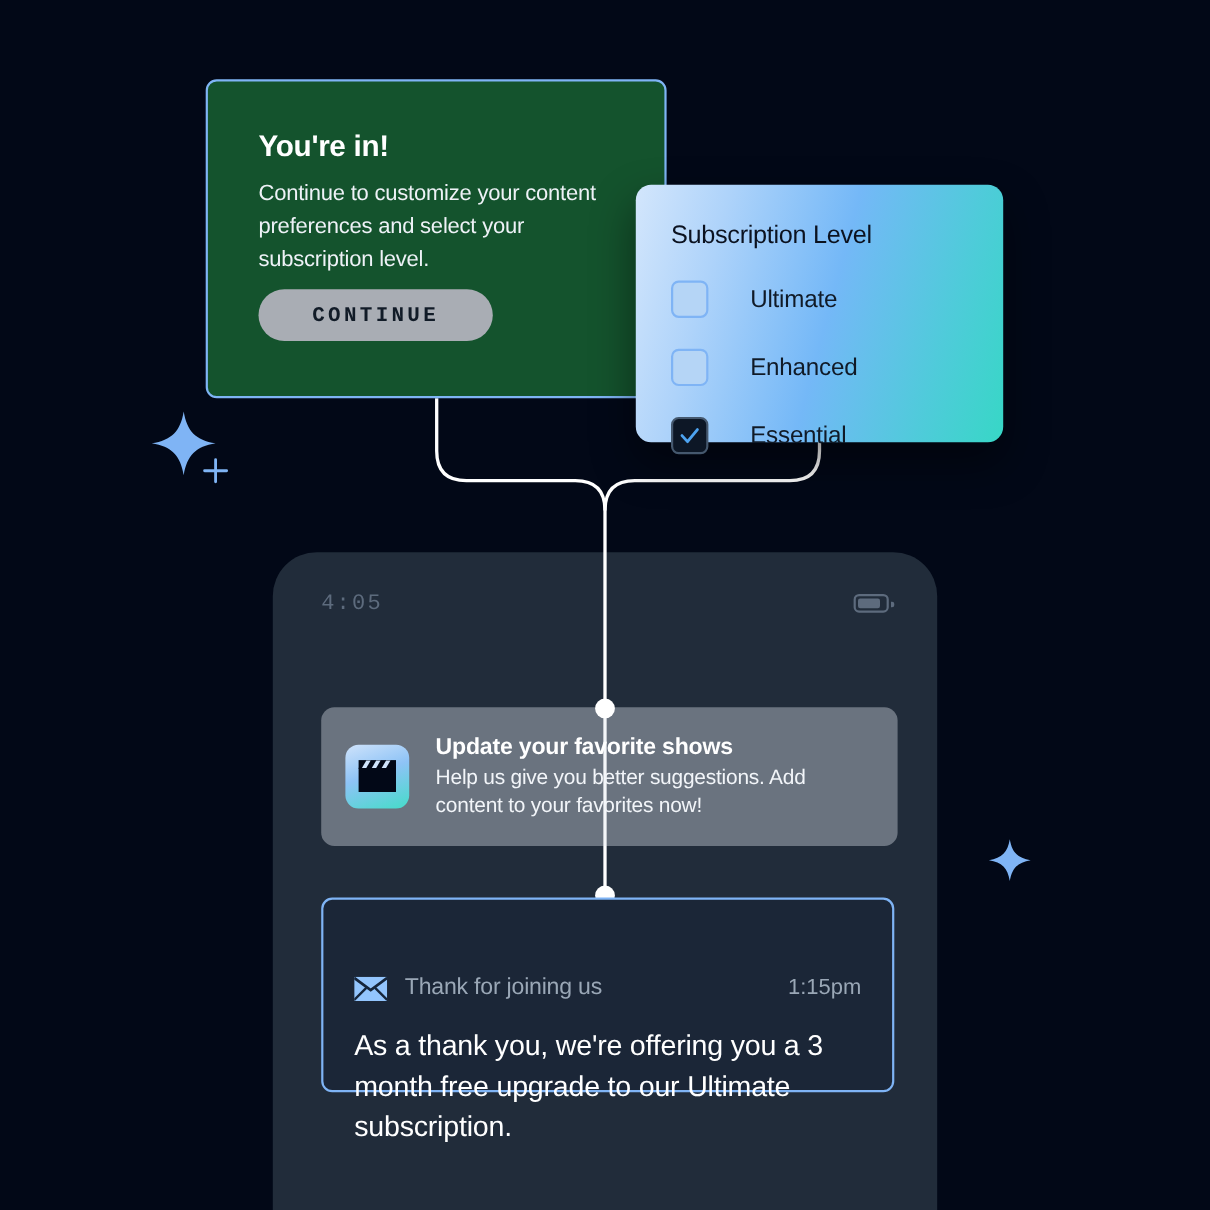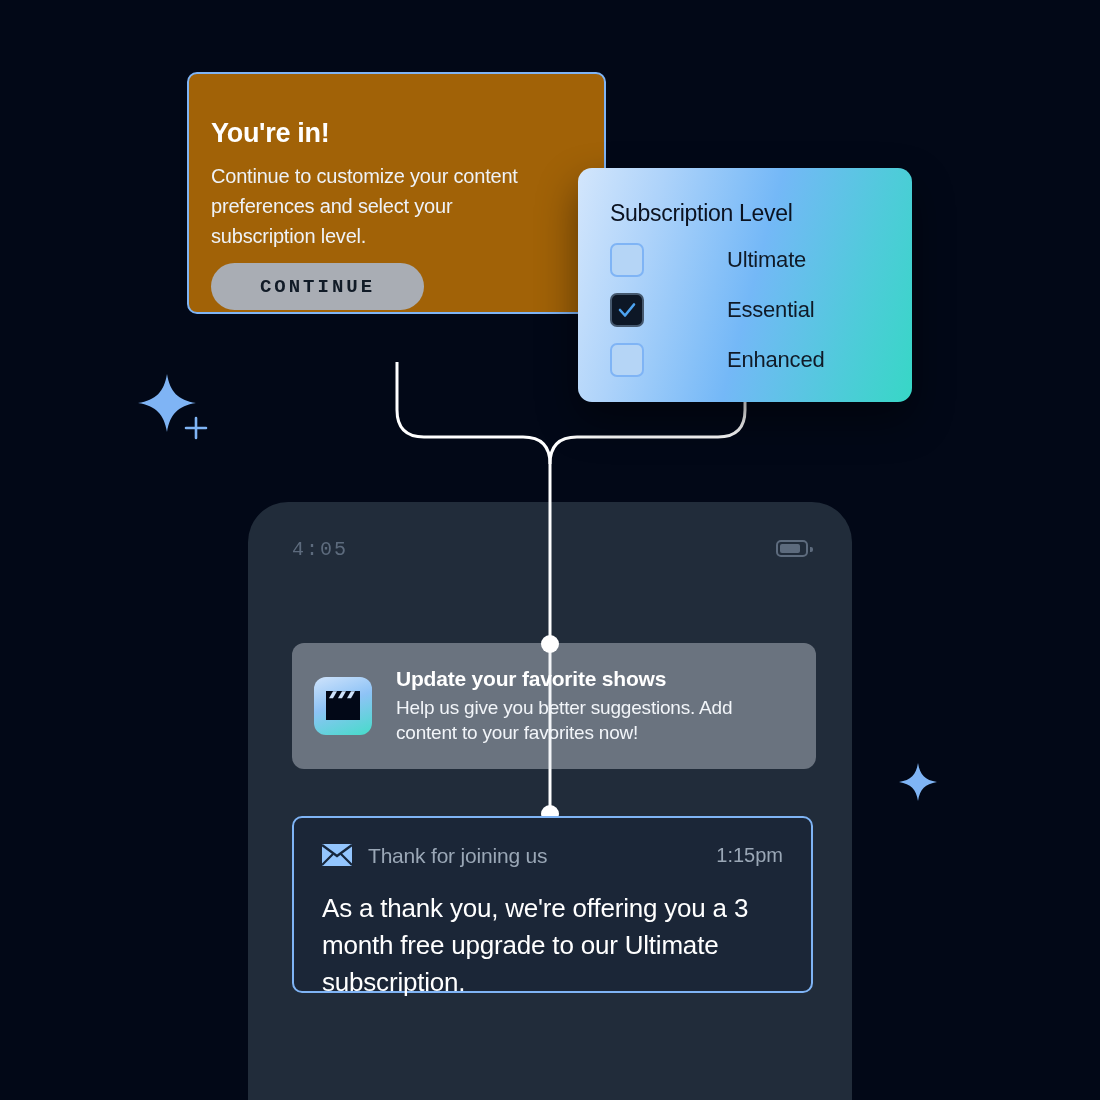--- a/index.html
+++ b/index.html
@@ -42,25 +42,25 @@
   }
   #battery::after{
     content:""; position:absolute; left:32px; top:5px;
     width:3px; height:5px; background:#5d6b7d;
     border-radius:0 2px 2px 0;
   }
 
   
   #welcome-card{
     position:absolute; left:187px; top:72px;
-    width:419px; height:242px;
+    width:419px; height:290px;
     border:2px solid #7fb4f5;
     border-radius:10px;
-    background:#a16207;
-    padding:44px 46px 0 22px;
+    background:#14532d;
+    padding:44px 46px 0 46px;
   }
   #welcome-title{
     font-size:27px; font-weight:bold; color:#ffffff;
     letter-spacing:-0.3px;
   }
   #welcome-body{
     margin-top:12px;
     font-size:20px; line-height:30px; color:#eef2f7;
     letter-spacing:-0.2px;
   }
@@ -81,21 +81,21 @@
     background:linear-gradient(105deg,#d3e6fc 0%,#aed3fa 22%,#74b8f7 52%,#4fcbda 80%,#37d7c6 100%);
     box-shadow:0 18px 40px rgba(0,0,0,.45);
     padding:32px 0 0 32px;
   }
   #subscription-title{
     font-size:23px; font-weight:normal; color:#0b1220;
     letter-spacing:-0.3px;
   }
   .option-row{
     display:flex; align-items:center;
-    margin-top:16px; height:34px;gap:45px;
+    margin-top:28px; height:34px;
   }
   .checkbox{
     width:34px; height:34px; border-radius:7px;
     background:#b5d5f6; border:2px solid #7fb4f5;
     display:flex; align-items:center; justify-content:center;
     flex:none; cursor:pointer;
   }
   .checkbox.checked{
     background:#0d1726; border:2px solid #45586e;
   }
@@ -131,21 +131,21 @@
   }
 
   
   #email-card{
     position:absolute; left:292px; top:816px;
     width:521px; height:177px;
     border:2px solid #7fb4f5; border-radius:10px;
     background:#1b2637;
     padding:26px 28px 0 28px;
   }
-  #email-head{ display:flex; align-items:flex-start; }
+  #email-head{ display:flex; align-items:flex-end;margin-top:42px; }
   #envelope-icon{ flex:none; }
   #email-subject{
     margin-left:16px; font-size:21px; color:#9aa7b6;
     letter-spacing:-0.2px;
   }
   #email-time{
     margin-left:auto; font-size:20px; color:#9aa7b6;
   }
   #email-body{
     margin-top:22px; font-size:26px; line-height:37px;
@@ -180,36 +180,36 @@
   </div>
 
   <div id="subscription-card">
     <div id="subscription-title">Subscription Level</div>
 
     <div class="option-row">
       <div class="checkbox">
         
       </div>
       <div class="option-label">Ultimate</div>
+    </div>
+
+    <div class="option-row">
+      <div class="checkbox">
+        
+      </div>
+      <div class="option-label">Enhanced</div>
     </div>
 
     <div class="option-row">
       <div class="checkbox checked">
         <svg class="tick" width="22" height="22" viewBox="0 0 22 22">
           <path d="M4 11 L9 16.5 L18 5.5" fill="none" stroke="#4da3f0" stroke-width="2.6" stroke-linecap="round" stroke-linejoin="round"></path>
         </svg>
       </div>
       <div class="option-label">Essential</div>
-    </div>
-
-    <div class="option-row">
-      <div class="checkbox">
-        
-      </div>
-      <div class="option-label">Enhanced</div>
     </div>
   </div>
 
   <div id="push-notification">
     <div id="app-icon">
       <svg width="38" height="34" viewBox="0 0 38 34">
         <rect x="2" y="9" width="34" height="22" fill="#020817"></rect>
         <rect x="2" y="2" width="34" height="8" fill="#020817"></rect>
         <g fill="#cfe3fb">
           <polygon points="5,9.2 9,2.3 13,2.3 9,9.2"></polygon>

